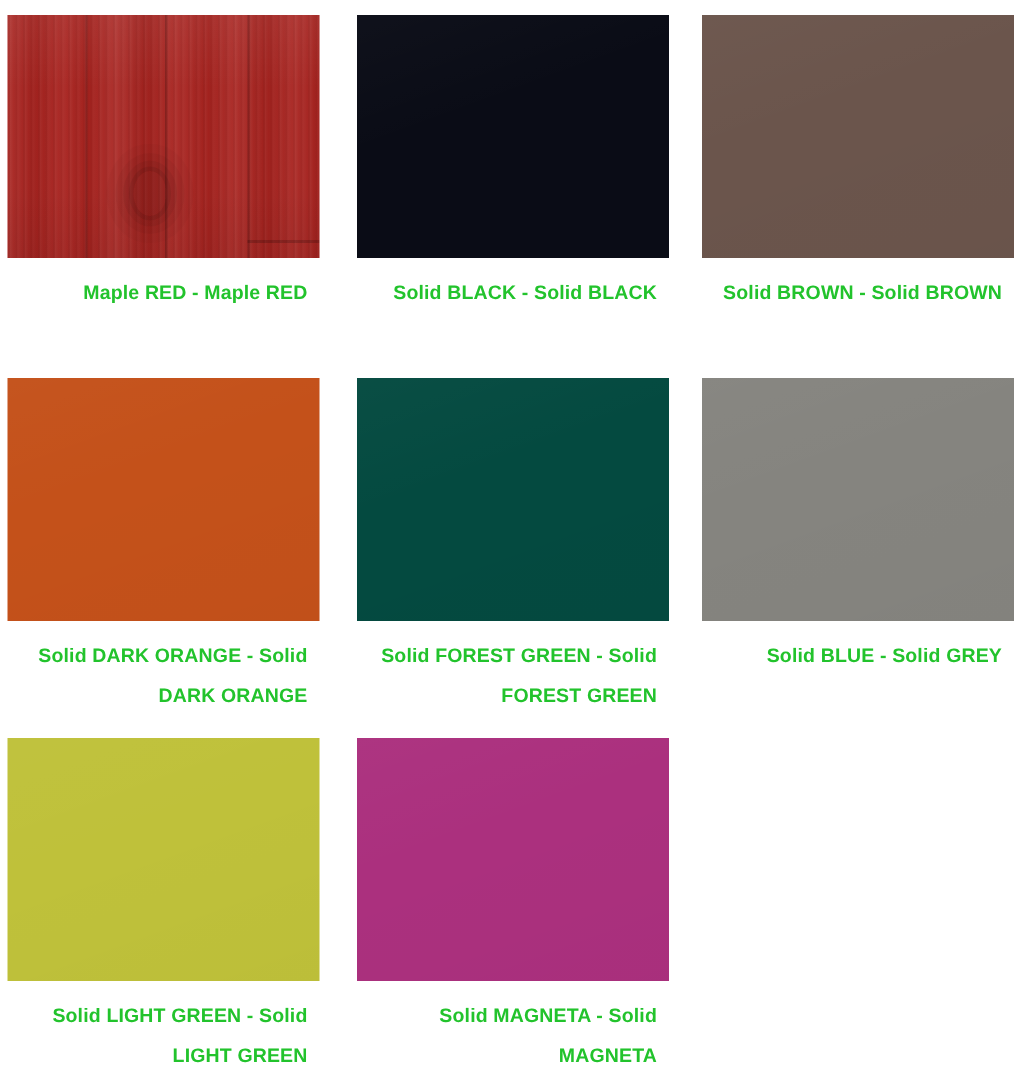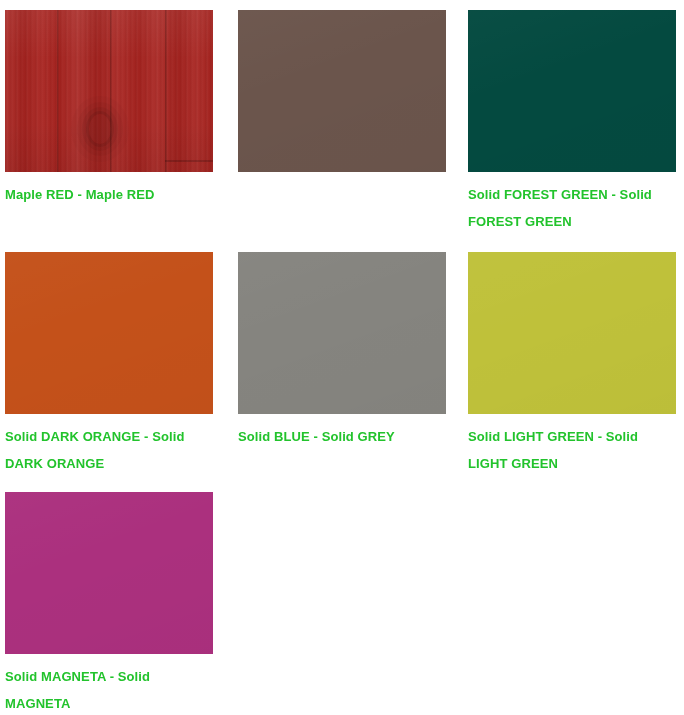--- a/index.html
+++ b/index.html
@@ -25,20 +25,21 @@
     grid-template-columns: 233px 230px 216px;
     grid-template-rows: 242px 240px 233px;
     column-gap: 0px;
     row-gap: 0px;
   }
 
   .swatch-card {
     position: relative;
     width: 100%;
     box-sizing: border-box;
+    text-align: right;
   }
 
   .swatch-thumb {
     width: 208px;
     height: 162px;
     display: block;
     position: relative;
     overflow: hidden;
     background-repeat: no-repeat;
     background-size: 100% 100%;
@@ -158,42 +159,49 @@
           <i style="left:160px;"></i>
       </span>
       <span class="knot" style="left:84px; top:104px; width:22px; height:30px;"></span>
       <span class="cross-seam" style="left:160px; right:0; top:150px;"></span>
       <span class="sheen"></span>
     </a>
     <a class="swatch-label" href="#">Maple RED - Maple RED</a>
   </div>
 
 
+  <div class="swatch-card">
+    <a class="swatch-thumb solid" href="#" style="--solid-base:#0a0c16;">
+      <span class="solid-shade"></span>
+    </a>
+    <a class="swatch-label" href="#">Solid BLACK - Solid BLACK</a>
+  </div>
 
   <div class="swatch-card">
     <a class="swatch-thumb solid" href="#" style="--solid-base:#6b554c;">
       <span class="solid-shade"></span>
     </a>
+    <a class="swatch-label" href="#">Solid BROWN - Solid BROWN</a>
+  </div>
+
+  <div class="swatch-card">
+    <a class="swatch-thumb solid" href="#" style="--solid-base:#c4511a;">
+      <span class="solid-shade"></span>
+    </a>
+    <a class="swatch-label" href="#">Solid DARK ORANGE - Solid DARK ORANGE</a>
   </div>
 
   <div class="swatch-card">
     <a class="swatch-thumb solid" href="#" style="--solid-base:#044a40;">
       <span class="solid-shade"></span>
     </a>
     <a class="swatch-label" href="#">Solid FOREST GREEN - Solid FOREST GREEN</a>
   </div>
 
   <div class="swatch-card">
-    <a class="swatch-thumb solid" href="#" style="--solid-base:#c4511a;">
-      <span class="solid-shade"></span>
-    </a>
-    <a class="swatch-label" href="#">Solid DARK ORANGE - Solid DARK ORANGE</a>
-  </div>
-
-  <div class="swatch-card">
     <a class="swatch-thumb solid" href="#" style="--solid-base:#85847f;">
       <span class="solid-shade"></span>
     </a>
     <a class="swatch-label" href="#">Solid BLUE - Solid GREY</a>
   </div>
 
   <div class="swatch-card">
     <a class="swatch-thumb solid" href="#" style="--solid-base:#bfc13a;">
       <span class="solid-shade"></span>
     </a>

